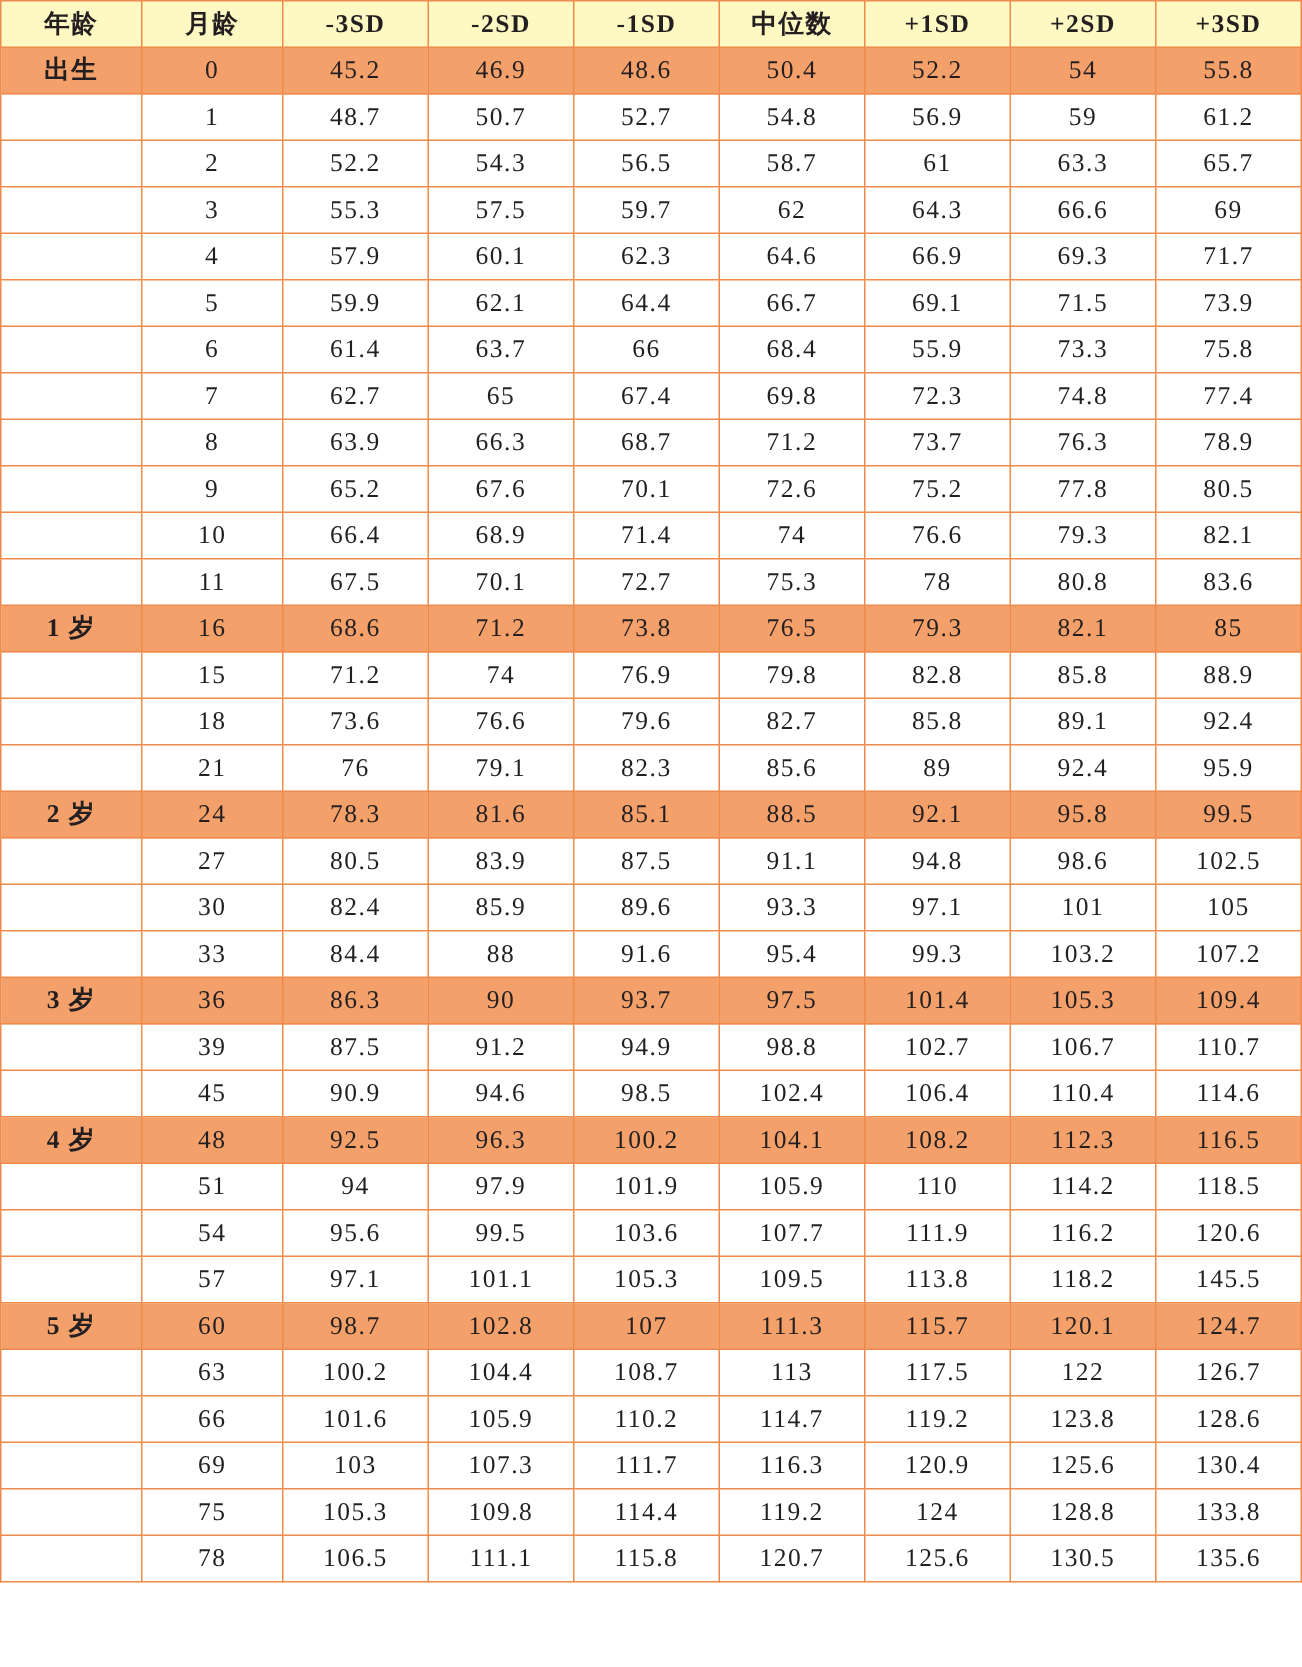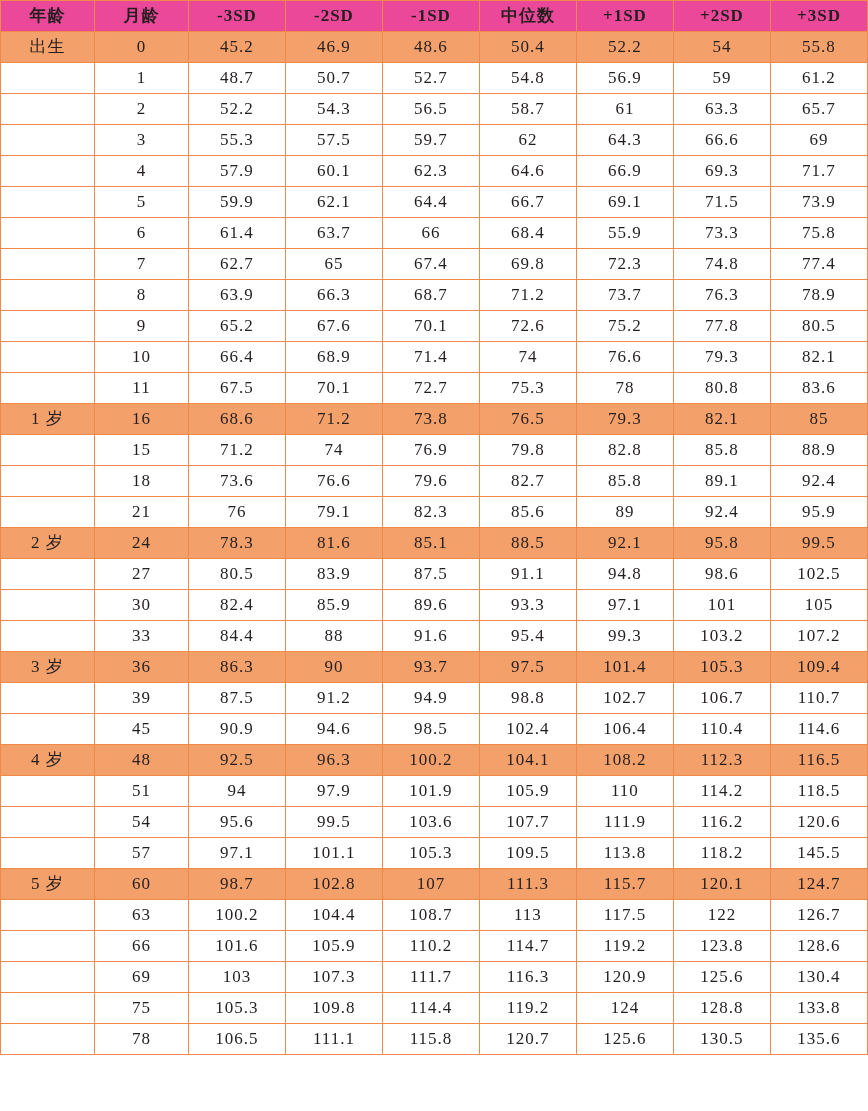--- a/index.html
+++ b/index.html
@@ -25,35 +25,35 @@
     text-align: center;
     vertical-align: middle;
     height: 30px;
     line-height: 30px;
     padding: 0;
     font-size: 17px;
     letter-spacing: 1px;
   }
   table.growth-table thead th {
     font-weight: bold;
-    background: #ec4899;
+    background: #fef9c3;
     font-size: 17px;
   }
   col.c-age { width: 93px; }
   col.c-month { width: 93px; }
   col.c-val { width: 96px; }
   tr.highlight td {
     background: #f4a06a;
     color: #231f20;
   }
   td.age-cell {
     font-weight: bold;
   }
   tr.highlight td.age-cell {
-    font-weight: normal;
+    font-weight: bold;
   }
   td.plain-age { background: #ffffff; }
 </style>
 </head>
 <body>
 
 <table class="growth-table">
   <colgroup>
     <col class="c-age">
     <col class="c-month">

